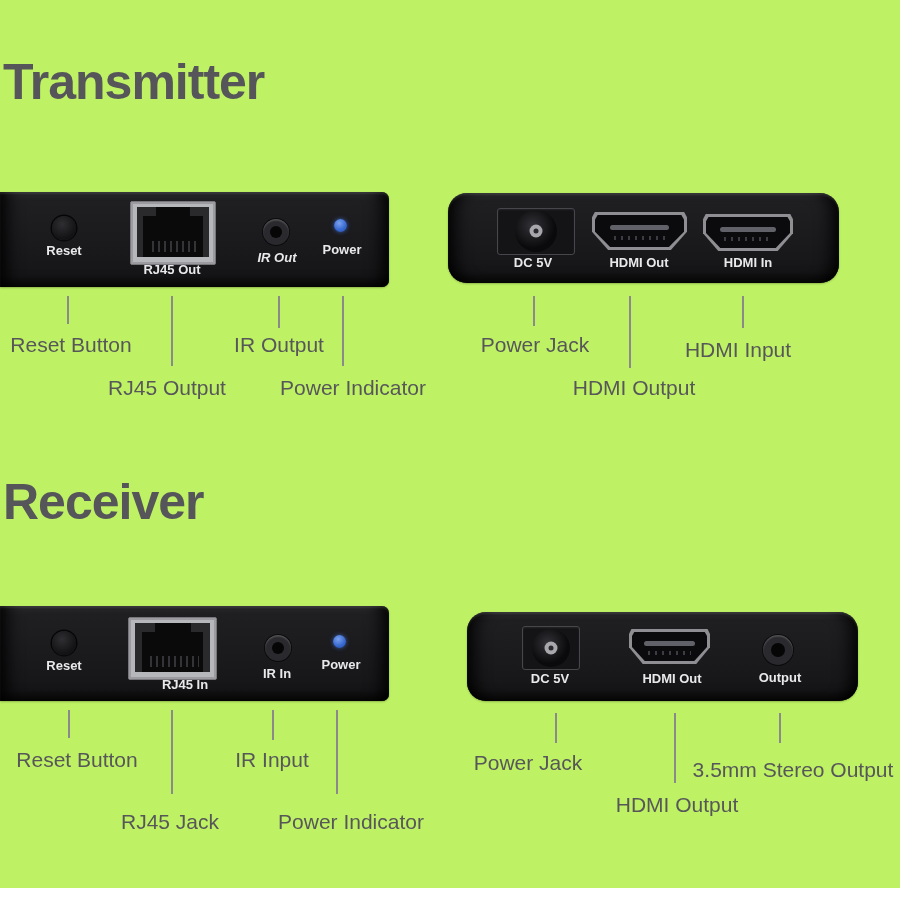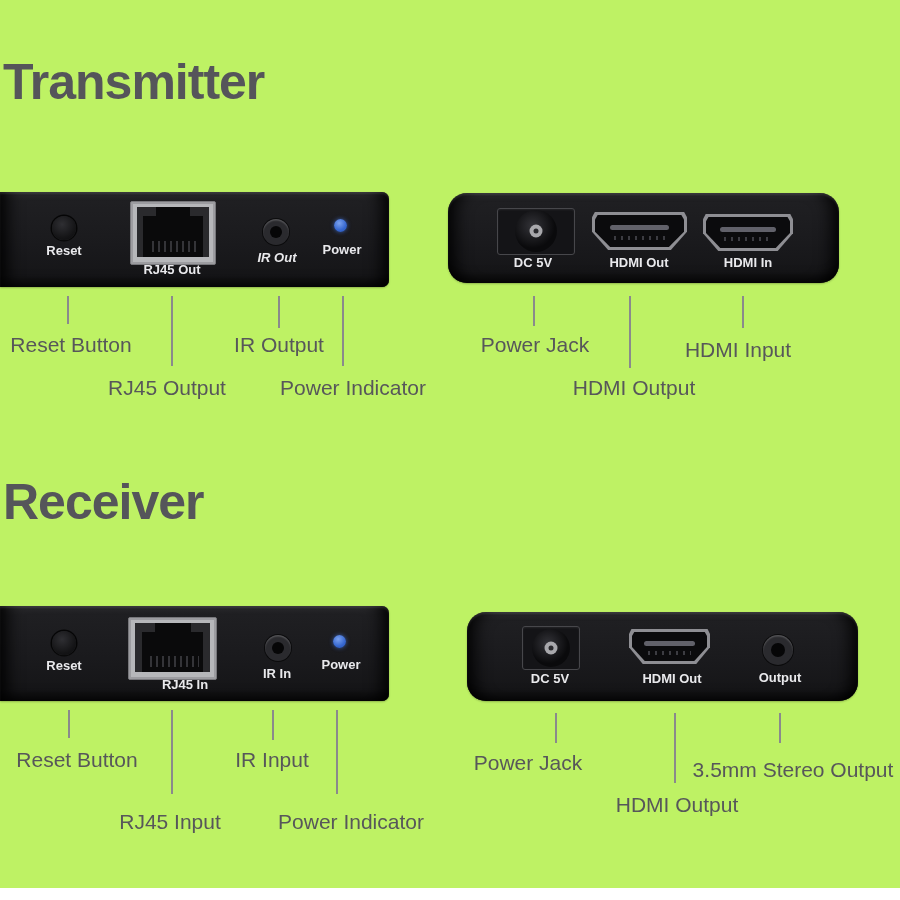--- a/index.html
+++ b/index.html
@@ -176,20 +176,20 @@
 
   <div class="cline" style="left:68px; top:710px; height:28px;"></div>
   <div class="cline" style="left:171px; top:710px; height:84px;"></div>
   <div class="cline" style="left:272px; top:710px; height:30px;"></div>
   <div class="cline" style="left:336px; top:710px; height:84px;"></div>
   <div class="cline" style="left:555px; top:713px; height:30px;"></div>
   <div class="cline" style="left:674px; top:713px; height:70px;"></div>
   <div class="cline" style="left:779px; top:713px; height:30px;"></div>
 
   <div class="callout" style="left:77px; top:748px;">Reset Button</div>
-  <div class="callout" style="left:170px; top:810px;">RJ45 Input</div>
+  <div class="callout" style="left:170px; top:810px;">RJ45 Jack</div>
   <div class="callout" style="left:272px; top:748px;">IR Input</div>
   <div class="callout" style="left:351px; top:810px;">Power Indicator</div>
   <div class="callout" style="left:528px; top:751px;">Power Jack</div>
   <div class="callout" style="left:677px; top:793px;">HDMI Output</div>
   <div class="callout" style="left:793px; top:751px;margin-top:7px;">3.5mm Stereo Output</div>
 
 </div>
 
 </body></html>

